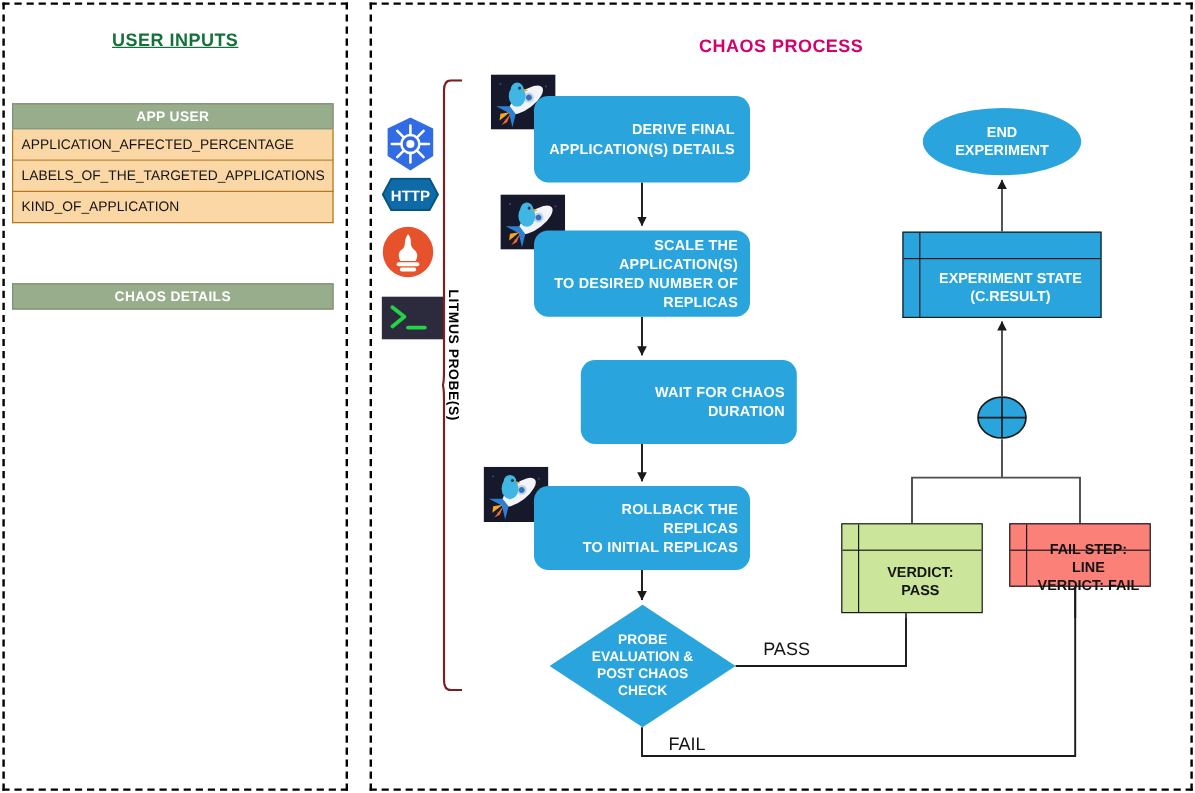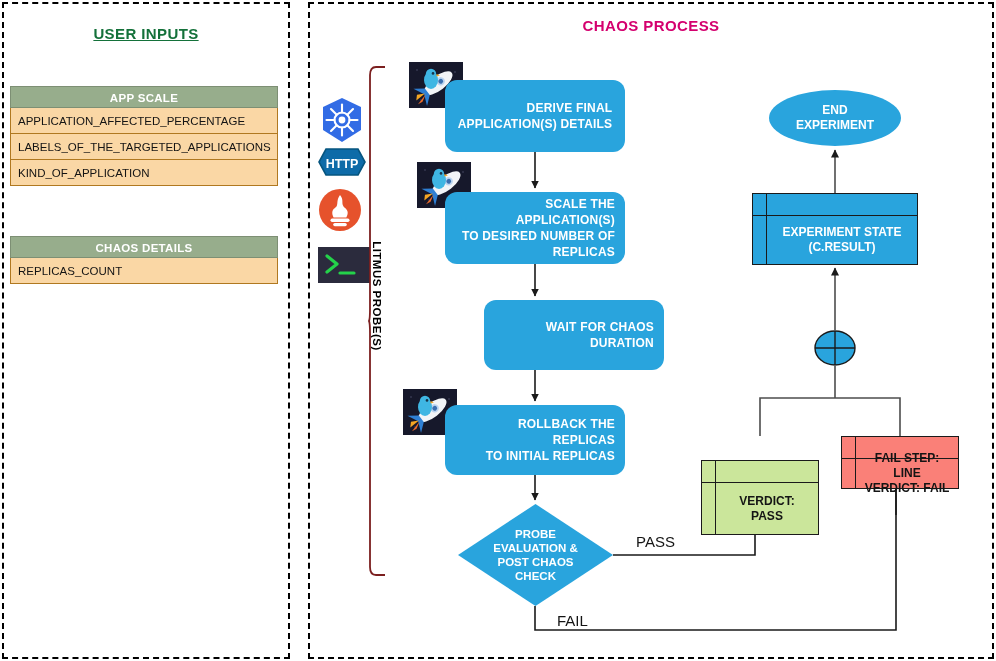--- a/index.html
+++ b/index.html
@@ -12,21 +12,21 @@
   
   .panel{position:absolute;border:2px dashed #000;box-sizing:border-box;background:#fff;}
   #user-inputs-panel{left:2px;top:2px;width:288px;height:657px;}
   #chaos-panel{left:308px;top:2px;width:686px;height:657px;}
 
   .panel-title{
     position:absolute;width:100%;text-align:center;
     font-size:15px;font-weight:bold;letter-spacing:.4px;
   }
   #user-inputs-title{top:21px;color:#14713a;text-decoration:underline;}
-  #chaos-title{top:13px;color:#d4006e;}
+  #chaos-title{top:26px;color:#d4006e;}
 
   
   .ui-table{position:absolute;left:6px;width:268px;box-sizing:border-box;}
   #app-info-table{top:82px;}
   #chaos-details-table{top:232px;}
   .ui-th{
     background:#97ad8c;color:#ffffff;font-size:11.5px;font-weight:bold;
     text-align:center;height:22px;line-height:22px;
     border:1px solid #7d8f74;box-sizing:border-box;letter-spacing:.3px;
   }
@@ -102,21 +102,21 @@
     border-right:1.4px solid #1a1a1a;box-sizing:border-box;
   }
   .tblshape .body{
     position:absolute;left:14px;right:0;top:22px;bottom:0;
     display:flex;align-items:center;justify-content:center;text-align:center;
     font-size:12px;font-weight:bold;line-height:15px;padding:0 6px;
     box-sizing:border-box;
   }
   #experiment-state{left:752px;top:193px;width:166px;height:72px;background:#29a4dd;}
   #experiment-state .body{color:#ffffff;}
-  #verdict-pass{left:701px;top:436px;width:118px;height:75px;background:#cbe69b;margin-top:24px;}
+  #verdict-pass{left:701px;top:436px;width:118px;height:75px;background:#cbe69b;}
   #verdict-pass .body{color:#141414;}
   #verdict-fail{left:841px;top:436px;width:118px;height:53px;background:#fa8078;}
   #verdict-fail .body{color:#141414;}
 
   
   #merge-node{
     position:absolute;left:814px;top:330px;width:42px;height:36px;
   }
 
   
@@ -128,29 +128,28 @@
   #label-pass{left:636px;top:533px;}
   #label-fail{left:557px;top:612px;}
 </style>
 </head>
 <body>
 
 <div class="panel" id="user-inputs-panel">
   <div class="panel-title" id="user-inputs-title">USER INPUTS</div>
 
   <div class="ui-table" id="app-info-table">
-    <div class="ui-th">APP SCALE</div>
+    <div class="ui-th">APP USER</div>
     <div class="ui-td">APPLICATION_AFFECTED_PERCENTAGE</div>
     <div class="ui-td">LABELS_OF_THE_TARGETED_APPLICATIONS</div>
     <div class="ui-td">KIND_OF_APPLICATION</div>
   </div>
 
   <div class="ui-table" id="chaos-details-table">
     <div class="ui-th">CHAOS DETAILS</div>
-    <div class="ui-td">REPLICAS_COUNT</div>
   </div>
 </div>
 
 <div class="panel" id="chaos-panel">
   <div class="panel-title" id="chaos-title">CHAOS PROCESS</div>
 </div>
 
 <svg class="sidebar-icon" id="icon-kubernetes" viewBox="0 0 48 48">
   <polygon points="24,2 43,11 43,34 24,46 5,34 5,11" fill="#326ce5"></polygon>
   <g fill="none" stroke="#ffffff" stroke-width="2.1" stroke-linecap="round">

